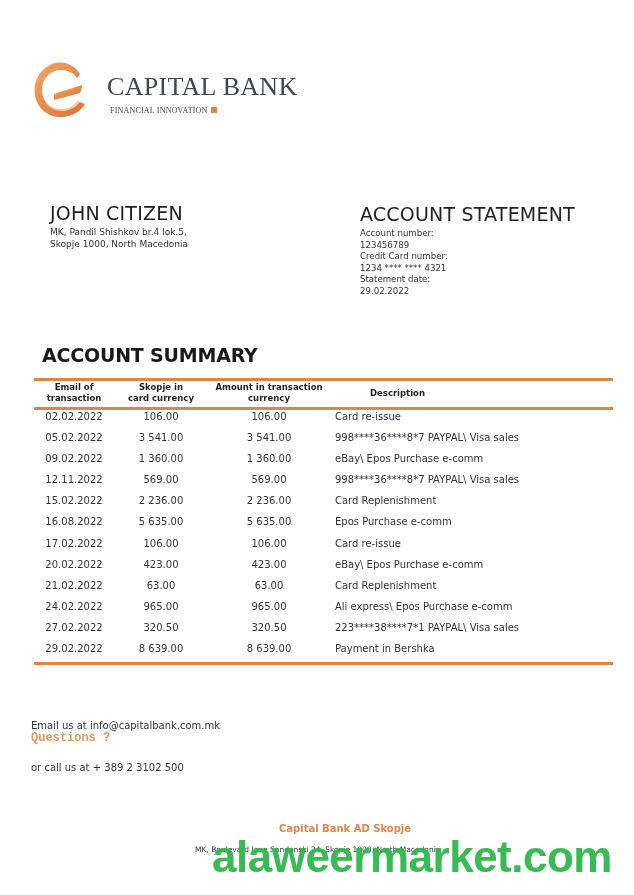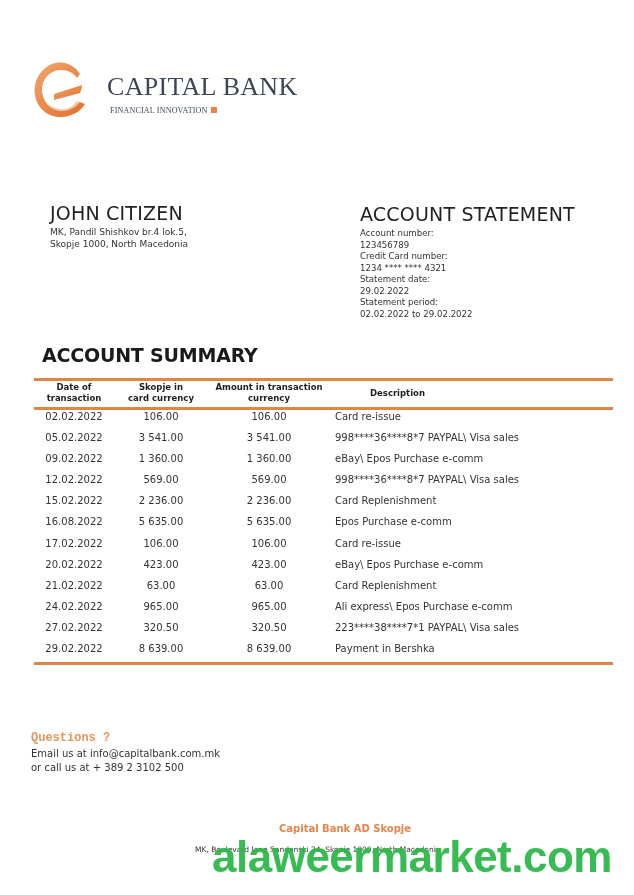--- a/index.html
+++ b/index.html
@@ -45,21 +45,21 @@
   .row { position: relative; height: 21.1px; font-size: 10px; color: #333; }
   .cell { position: absolute; top: 4px; white-space: nowrap; }
   .c-date { left: 0; width: 80px; text-align: center; }
   .c-card { left: 87px; width: 80px; text-align: center; }
   .c-trx { left: 185px; width: 100px; text-align: center; }
   .c-desc { left: 301px; }
 
   
   .q-title { left: 31px; top: 731px; font-size: 12px; font-weight: bold; color: #e8955a; white-space: nowrap; font-family: Liberation Mono, monospace; }
   .q-line { left: 31px; font-size: 10px; color: #333; white-space: nowrap; }
-  .q-email { top: 748px; }
+  .q-email { top: 720px; }
   .q-phone { top: 762px; }
 
   
   .foot-title { left: 0; width: 634px; top: 823px; text-align: center; font-size: 10px; font-weight: bold; color: #e8844a; padding-left: 28px; }
   .foot-addr { left: 195px; top: 845px; font-size: 7.5px; color: #333; white-space: nowrap; }
   .watermark { left: 212px; top: 832px; font-family: "Liberation Sans", sans-serif; font-size: 44px; font-weight: bold; color: #2fb84a; opacity: 0.95; white-space: nowrap; letter-spacing: -0.5px; }
 </style>
 </head>
 <body>
 
@@ -93,31 +93,27 @@
     <span>123456789</span>
   </div>
   <div class="stmt-row">
     <span class="stmt-label">Credit Card number:</span>
     <span>1234 **** **** 4321</span>
   </div>
   <div class="stmt-row">
     <span class="stmt-label">Statement date:</span>
     <span>29.02.2022</span>
   </div>
-  <div class="stmt-row">
-    <span class="stmt-label">Statement period:</span>
-    <span>02.02.2022 to 29.02.2022</span>
-  </div>
 </div>
 
 <div class="abs summary-title">ACCOUNT SUMMARY</div>
 <div class="abs rule rule-top"></div>
 <div class="abs thead">
   <div class="th th-date">
-    <div>Date of</div>
+    <div>Email of</div>
     <div>transaction</div>
   </div>
   <div class="th th-card">
     <div>Skopje in</div>
     <div>card currency</div>
   </div>
   <div class="th th-trx">
     <div>Amount in transaction</div>
     <div>currency</div>
   </div>
@@ -138,21 +134,21 @@
       <div class="cell c-trx">3 541.00</div>
       <div class="cell c-desc">998****36****8*7 PAYPAL\ Visa sales</div>
     </div>
     <div class="row">
       <div class="cell c-date">09.02.2022</div>
       <div class="cell c-card">1 360.00</div>
       <div class="cell c-trx">1 360.00</div>
       <div class="cell c-desc">eBay\ Epos Purchase e-comm</div>
     </div>
     <div class="row">
-      <div class="cell c-date">12.02.2022</div>
+      <div class="cell c-date">12.11.2022</div>
       <div class="cell c-card">569.00</div>
       <div class="cell c-trx">569.00</div>
       <div class="cell c-desc">998****36****8*7 PAYPAL\ Visa sales</div>
     </div>
     <div class="row">
       <div class="cell c-date">15.02.2022</div>
       <div class="cell c-card">2 236.00</div>
       <div class="cell c-trx">2 236.00</div>
       <div class="cell c-desc">Card Replenishment</div>
     </div>

